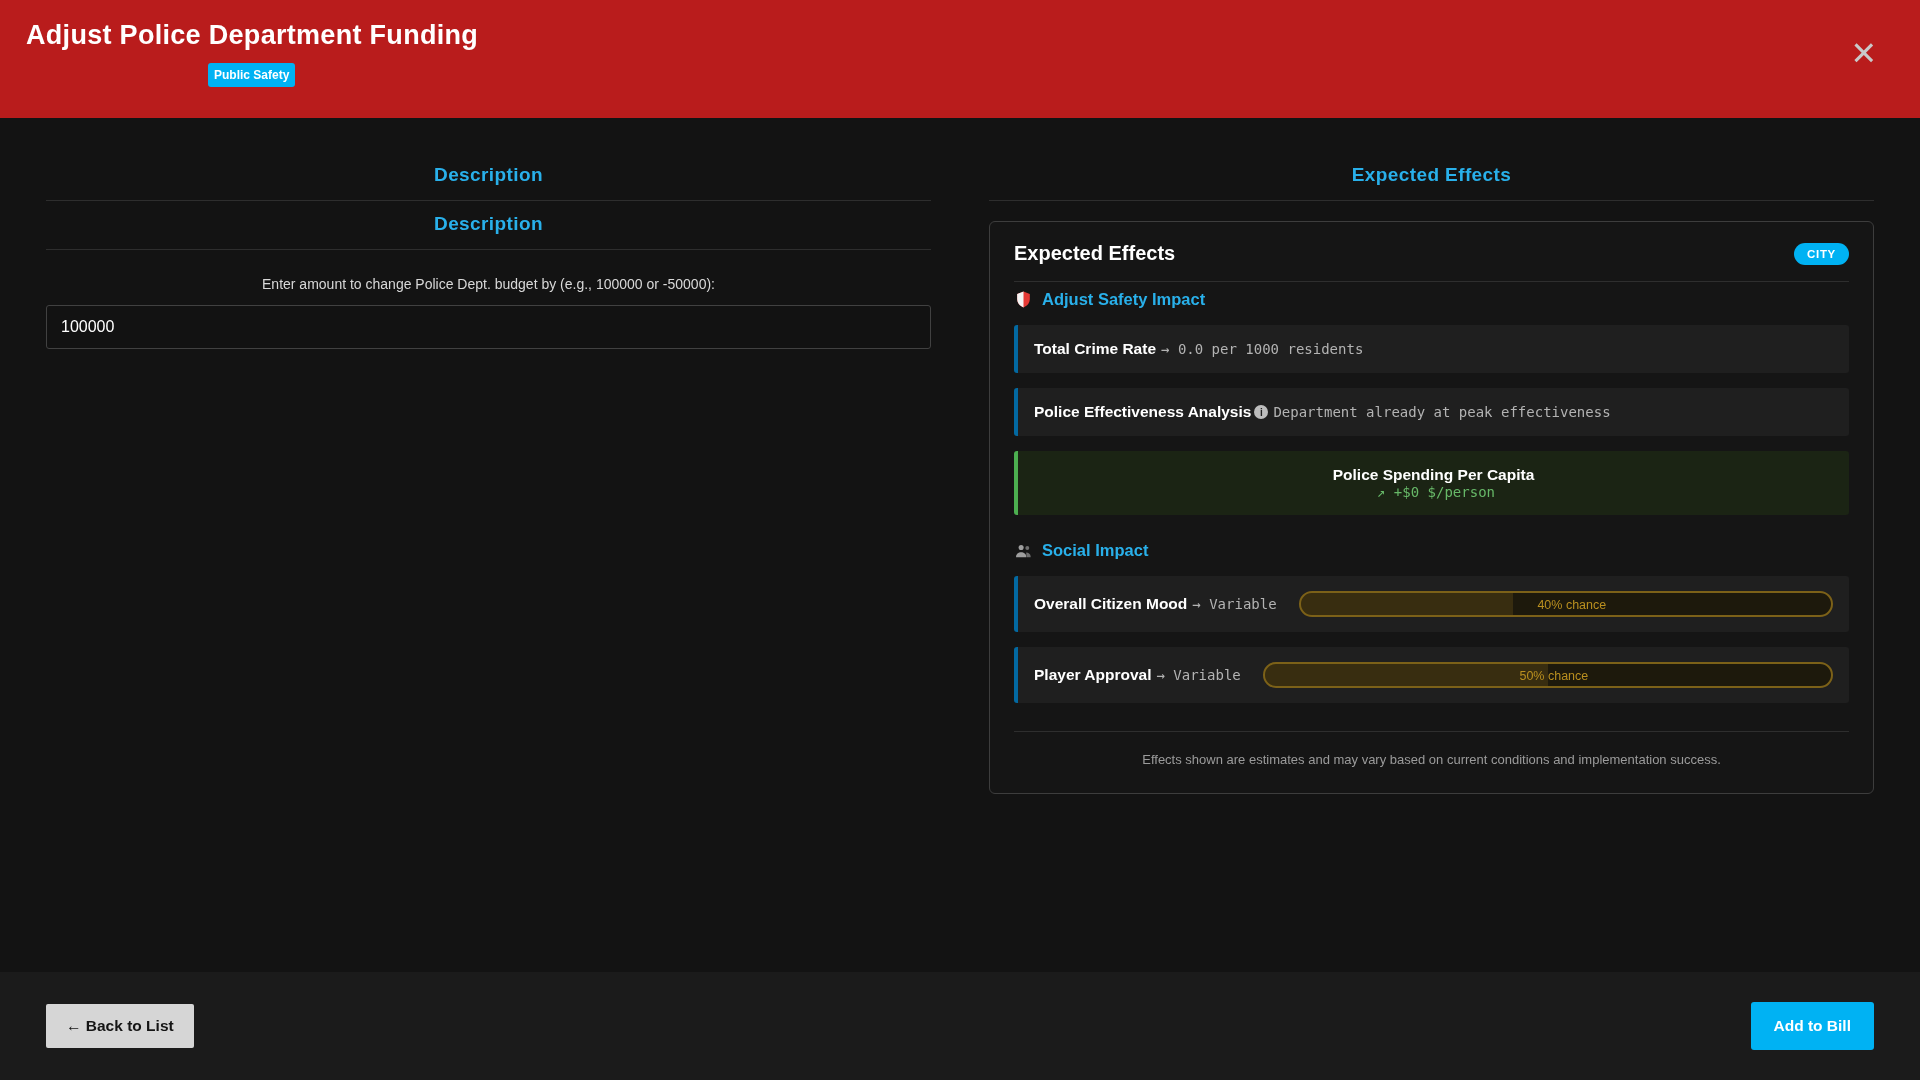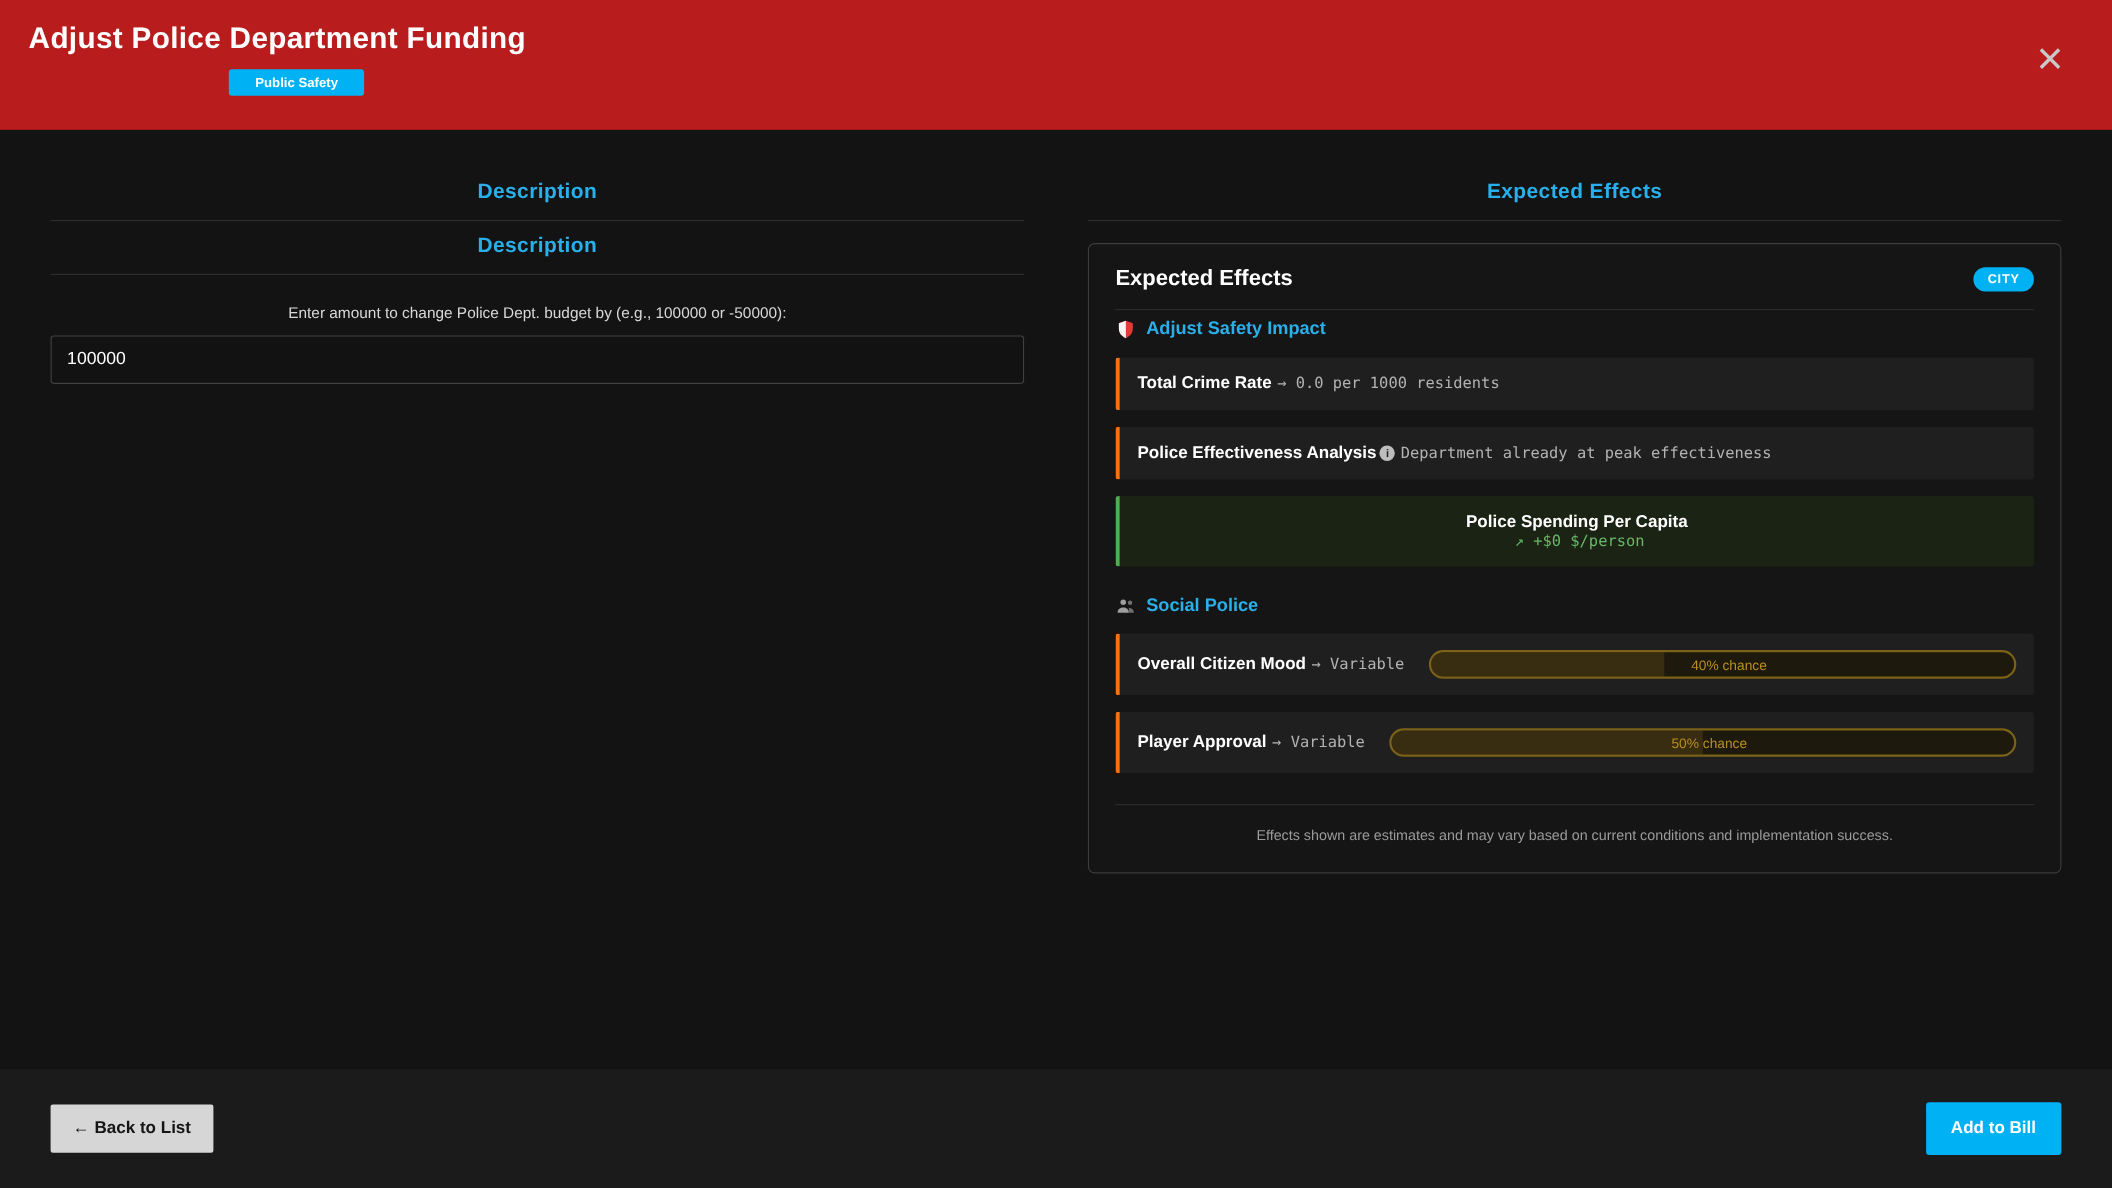--- a/index.html
+++ b/index.html
@@ -13,21 +13,21 @@
 
   
   .modal-header {
     flex: 0 0 118px; background: #b91c1c;
     padding: 20px 26px 0; position: relative;
   }
   .modal-header h1 { margin: 0; font-size: 27px; font-weight: 700; letter-spacing: .3px; }
   .cat-badge {
     display: inline-block; margin: 12px 0 0 182px;
     background: #00b2f3; color: #fff;
-    font-size: 12px; font-weight: 700; padding: 5px 24px; border-radius: 3px;
+    font-size: 12px; font-weight: 700; padding: 5px 6px; border-radius: 3px;
   }
   .close-btn {
     position: absolute; right: 44px; top: 32px;
     background: none; border: none; color: #c9c9c9;
     font-size: 42px; font-weight: 200; line-height: 1; cursor: pointer;
     font-family: inherit; padding: 0;
   }
 
   
   .modal-body { flex: 1; display: flex; gap: 58px; padding: 34px 46px 0; min-height: 0; }
@@ -58,21 +58,21 @@
     background: #00b2f3; color: #fff; font-size: 11.5px; font-weight: 700;
     padding: 5px 13px; border-radius: 13px; letter-spacing: .7px;
   }
   .section-header { display: flex; align-items: center; gap: 9px; margin: 26px 0 16px; }
   .section-header:first-child { margin-top: 8px; }
   .section-header .icon { width: 19px; height: 19px; display: inline-flex; }
   .section-title { color: #29b0ea; font-size: 16.5px; font-weight: 700; }
 
   .effect-row {
     display: flex; align-items: center;
-    background: #1f1f1f; border-left: 4px solid #f97316; border-radius: 3px;
+    background: #1f1f1f; border-left: 4px solid #0369a1; border-radius: 3px;
     padding: 15px 16px; margin-bottom: 15px; font-size: 15.5px;
   }
   .effect-row.positive { background: #1b2414; border-left-color: #4caf50; flex-direction: column; }
   .effect-label { font-weight: 700; color: #fff; white-space: nowrap; }
   .effect-value {
     font-family: "DejaVu Sans Mono", monospace; font-size: 14px;
     color: #b3b3b3; margin-left: 5px; white-space: nowrap;
   }
   .effect-row.positive .effect-value { color: #67b868; }
   .info-icon {
@@ -169,21 +169,21 @@
           </div>
           <div class="section-header">
             <span class="icon">
               <svg viewBox="0 0 24 24" width="19" height="19">
                 <circle cx="16.8" cy="8.8" r="2.5" fill="#6f6f6f"></circle>
                 <path d="M15.4 14.5c3 .2 5.6 2 5.6 4.9v1h-5.2Z" fill="#6f6f6f"></path>
                 <circle cx="9" cy="8.2" r="3.2" fill="#9e9e9e"></circle>
                 <path d="M2.6 19.6c0-3.2 2.9-5.3 6.4-5.3s6.4 2.1 6.4 5.3v.8H2.6Z" fill="#9e9e9e"></path>
               </svg>
             </span>
-            <span class="section-title">Social Police</span>
+            <span class="section-title">Social Impact</span>
           </div>
           <div class="effect-row">
             <span class="effect-label">Overall Citizen Mood</span>
             <span class="effect-value">→ Variable</span>
             <div class="chance-pill">
               <div class="chance-fill" style="width: 40%;"></div>
               <span class="chance-text">40% chance</span>
             </div>
           </div>
           <div class="effect-row">

